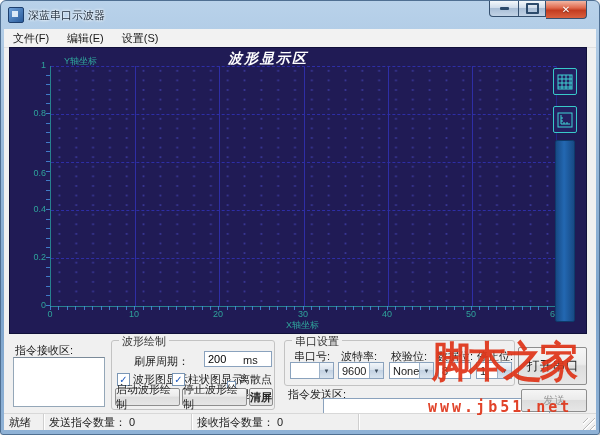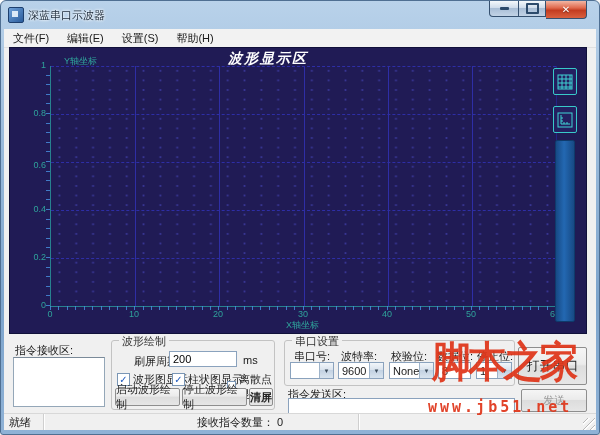--- a/index.html
+++ b/index.html
@@ -51,21 +51,21 @@
   .vscroll{position:absolute;left:545px;top:92px;width:18px;height:180px;border:1px solid #0f3a6b;border-radius:2px;
     background:linear-gradient(90deg,#174a85,#2368b2 45%,#174a85);}
   
   .lbl{position:absolute;color:#1a1a1a;white-space:nowrap;}
   .sunken{background:#fff;border:1px solid #94a7b8;border-top-color:#7a8a99;box-sizing:border-box;}
   textarea.rx{position:absolute;left:9px;top:328px;width:92px;height:50px;resize:none;outline:none;
     font-family:inherit;font-size:11px;}
   .groupbox{position:absolute;border:1px solid #c3c3c3;border-radius:3px;box-sizing:border-box;}
   .groupbox .gb-title{position:absolute;top:-7px;left:7px;background:#f0f0f0;padding:0 3px;color:#333;}
   .txt-input{position:absolute;background:#fff;border:1px solid #8aa2bd;box-sizing:border-box;
-    font-family:inherit;font-size:11px;padding:1px 3px;outline:none;}
+    font-family:inherit;font-size:11px;padding:1px 3px;outline:none;margin-left:35px;}
   .cbrow{position:absolute;display:flex;align-items:center;cursor:pointer;}
   .cbx{width:11px;height:11px;border:1px solid #7a96b5;background:#fff;margin-right:3px;
     display:inline-flex;align-items:center;justify-content:center;font-size:10px;color:#1f5bbf;line-height:1;}
   .cbx span{display:none;font-weight:bold;}
   .cbx.on span{display:inline;}
   .btn{position:absolute;border:1px solid #8e8e8e;border-radius:2px;box-sizing:border-box;
     background:linear-gradient(180deg,#f5f5f5 0%,#ebebeb 45%,#dddddd 50%,#e6e6e6 100%);
     display:flex;align-items:center;justify-content:center;font-size:11px;color:#222;cursor:pointer;}
   .btn.bold{font-weight:bold;}
   .btn.big{font-size:13px;}
@@ -109,21 +109,20 @@
         </div>
     </div>
   </div>
 
   <div class="client">
 
     <div class="menubar">
       <div class="menu-item">文件(F)</div>
       <div class="menu-item">编辑(E)</div>
       <div class="menu-item">设置(S)</div>
-      <div class="menu-item">帮助(H)</div>
     </div>
 
     <div class="plot">
       <div class="plot-title">波形显示区</div>
       <div class="y-axis-label">Y轴坐标</div>
 
       <div class="grid">
         <div class="vline" style="left:84px"></div>
         <div class="vline" style="left:168px"></div>
         <div class="vline" style="left:253px"></div>
@@ -133,21 +132,21 @@
         <div class="hline" style="top:48px"></div>
         <div class="hline" style="top:96px"></div>
         <div class="hline" style="top:144px"></div>
         <div class="hline" style="top:192px"></div>
       </div>
       <div class="ytickmarks"></div>
       <div class="xtickmarks"></div>
 
       <div class="ytick" style="top:12px">1</div>
       <div class="ytick" style="top:60px">0.8</div>
-      <div class="ytick" style="top:112px">0.6</div>
+      <div class="ytick" style="top:120px">0.6</div>
       <div class="ytick" style="top:156px">0.4</div>
       <div class="ytick" style="top:204px">0.2</div>
       <div class="ytick" style="top:252px">0</div>
 
       <div class="xtick" style="left:25px">0</div>
       <div class="xtick" style="left:109px">10</div>
       <div class="xtick" style="left:193px">20</div>
       <div class="xtick" style="left:278px">30</div>
       <div class="xtick" style="left:362px">40</div>
       <div class="xtick" style="left:446px">50</div>
@@ -232,20 +231,21 @@
     </div>
 
     <div class="btn big" style="left:514px;top:318px;width:69px;height:38px">打开串口</div>
 
     <div class="lbl" style="left:284px;top:358px">指令发送区:</div>
     <input class="txt-input" style="left: 284px; top: 369px; width: 227px; height: 16px;" value="">
     <div class="btn disabled" style="left:517px;top:360px;width:66px;height:23px">发送</div>
 
     <div class="statusbar">
       <div class="status-panel" style="left:0;width:40px">就绪</div>
+      <div class="status-panel" style="left:40px;width:148px">发送指令数量： 0</div>
       <div class="status-panel" style="left:188px;width:167px">接收指令数量： 0</div>
       <div class="grip"></div>
     </div>
 
     <div class="wm-title" style="color: rgb(223, 52, 24);">脚本之家</div>
     <div class="wm-url" style="color: rgb(223, 52, 24);">www.jb51.net</div>
   </div>
 </div>
 
 </body></html>

